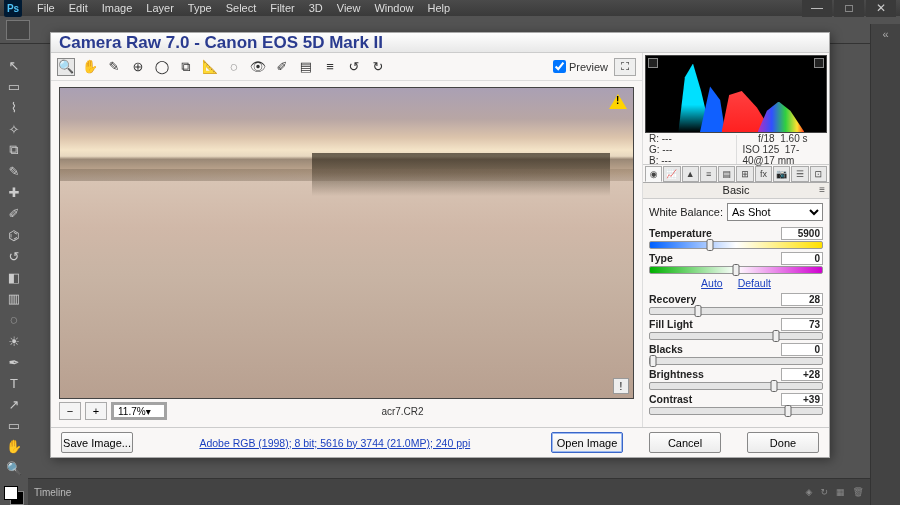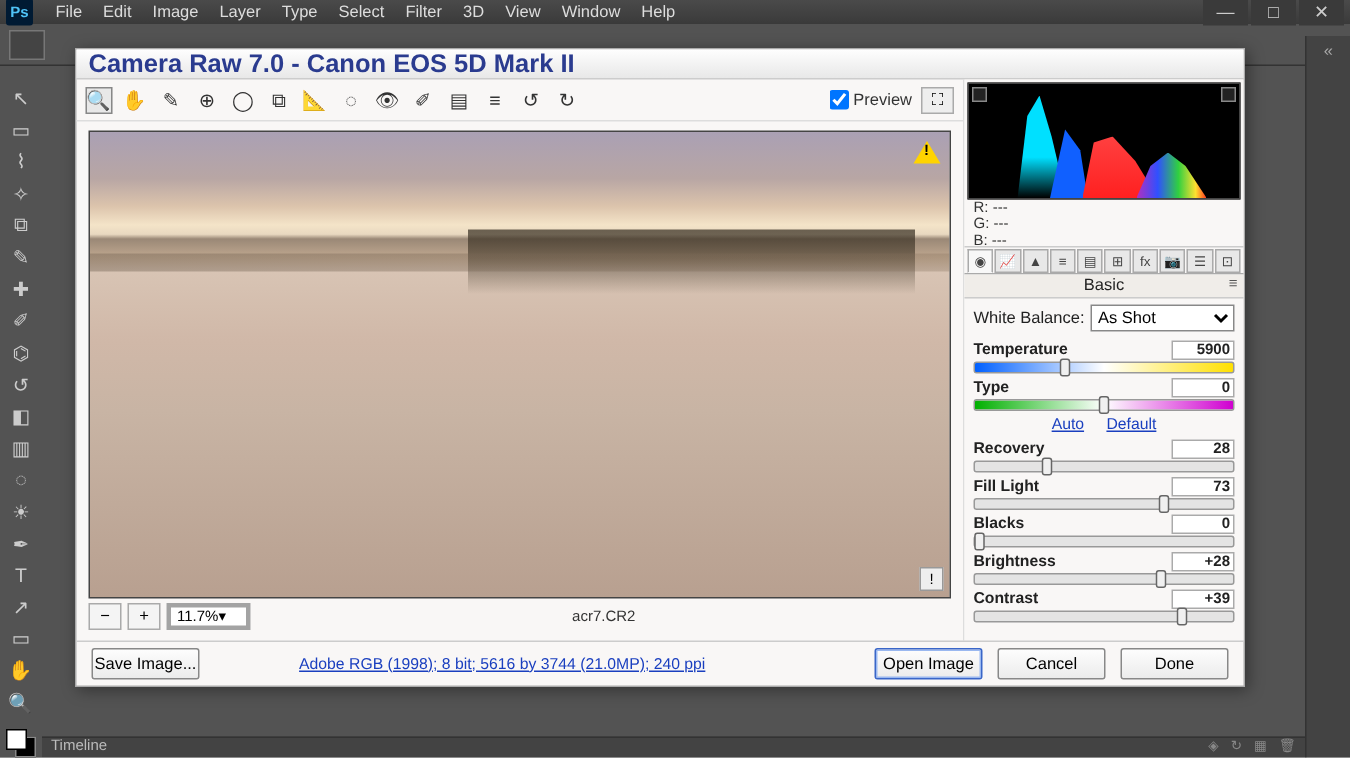--- a/index.html
+++ b/index.html
@@ -21,21 +21,21 @@
 .toolstrip .tool { width: 22px; height: 20px; color: #ccc; display: flex; align-items: center; justify-content: center; font-size: 13px; cursor: pointer; }
 .toolstrip .swatches { margin-top: 6px; width: 20px; height: 20px; position: relative; }
 .toolstrip .swatch-fg { position: absolute; width: 14px; height: 14px; background: #fff; border: 1px solid #000; top: 0; left: 0; }
 .toolstrip .swatch-bg { position: absolute; width: 14px; height: 14px; background: #000; border: 1px solid #888; bottom: 0; right: 0; }
 
 
 .rightdock { position: absolute; right: 0; top: 24px; width: 30px; bottom: 0; background: #434343; border-left: 1px solid #333; }
 .rightdock .chev { color: #aaa; text-align: center; padding: 4px 0; }
 
 
-.timeline { position: absolute; left: 28px; right: 30px; bottom: 0; height: 14px; background: #434343; color: #bbb; font-size: 10px; display: flex; align-items: flex-start; padding: 0 6px; border-top: 1px solid #333; }
+.timeline { position: absolute; left: 28px; right: 30px; bottom: 0; height: 27px; background: #434343; color: #bbb; font-size: 10px; display: flex; align-items: center; padding: 0 6px; border-top: 1px solid #333; }
 .timeline .spacer { flex: 1; }
 .timeline .ic { color: #888; margin-left: 8px; font-size: 9px; }
 
 
 .dialog { position: absolute; left: 50px; top: 32px; width: 780px; height: 426px; background: #f9f7f6; border: 1px solid #aaa; box-shadow: 2px 2px 10px rgba(0,0,0,0.4); display: flex; flex-direction: column; }
 .dlg-title { height: 20px; background: linear-gradient(#fefefe,#e8e8e8); border-bottom: 1px solid #ccc; color: #2a3b8f; font-size: 17px; display: flex; align-items: center; padding: 0 8px; font-weight: bold; }
 .dlg-body { flex: 1; display: flex; }
 .dlg-left { flex: 1; display: flex; flex-direction: column; border-right: 1px solid #ddd; }
 .dlg-right { width: 186px; display: flex; flex-direction: column; background: #f9f7f6; }
 
@@ -104,21 +104,21 @@
 .srow .lbl { display: flex; justify-content: space-between; font-size: 10.5px; }
 .srow .val { width: 42px; text-align: right; border: 1px solid #aaa; padding: 0 2px; font-size: 10px; background: #fff; }
 .srow .track { height: 8px; border: 1px solid #999; border-radius: 2px; background: #e4e4e4; position: relative; margin-top: 1px; }
 .srow .track .thumb { position: absolute; top: -3px; width: 7px; height: 12px; background: #f0f0f0; border: 1px solid #666; border-radius: 2px; transform: translateX(-50%); }
 .srow .track.temp { background: linear-gradient(to right, #0060ff, #ffffff 50%, #ffe000); }
 .srow .track.tint { background: linear-gradient(to right, #00b000, #ffffff 50%, #d000d0); }
 .links { text-align: center; font-size: 10.5px; margin: 2px 0 4px; }
 .links a { color: #1a3fbf; text-decoration: underline; margin: 0 6px; cursor: pointer; }
 
 
-.dlg-foot { height: 30px; border-top: 1px solid #ccc; display: flex; align-items: center; padding: 0 10px; gap: 10px; }
+.dlg-foot { height: 30px; border-top: 1px solid #ccc; display: flex; align-items: center; padding: 0 10px; gap: 26px; }
 .dlg-foot .btn { min-width: 72px; height: 21px; border: 1px solid #888; background: linear-gradient(#fdfdfd,#ececec); border-radius: 2px; font-size: 11px; cursor: pointer; }
 .dlg-foot .link { color: #1a3fbf; text-decoration: underline; font-size: 10.5px; cursor: pointer; }
 .dlg-foot .spacer { flex: 1; }
 .dlg-foot .btn.primary { border: 1px solid #3a66c8; box-shadow: inset 0 0 0 1px #9ab8f0; }
 </style>
 </head>
 <body>
 
 <div class="titlebar">
   <div class="ps-logo">Ps</div>
@@ -236,20 +236,24 @@
         <div class="peak p-red"></div>
         <div class="peak p-mix"></div>
       </div>
 
       <div class="meta">
         <div class="col">
           <span>R: ---</span>
           <span>G: ---</span>
           <span>B: ---</span>
         </div>
+        <div class="col c">
+          <div><span>f/18</span>&nbsp;&nbsp;<span>1.60 s</span></div>
+          <div><span>ISO 125</span>&nbsp;&nbsp;<span>17-40@17 mm</span></div>
+        </div>
       </div>
 
       <div class="tabstrip">
         <div class="tab active">◉</div>
         <div class="tab">📈</div>
         <div class="tab">▲</div>
         <div class="tab">≡</div>
         <div class="tab">▤</div>
         <div class="tab">⊞</div>
         <div class="tab">fx</div>

